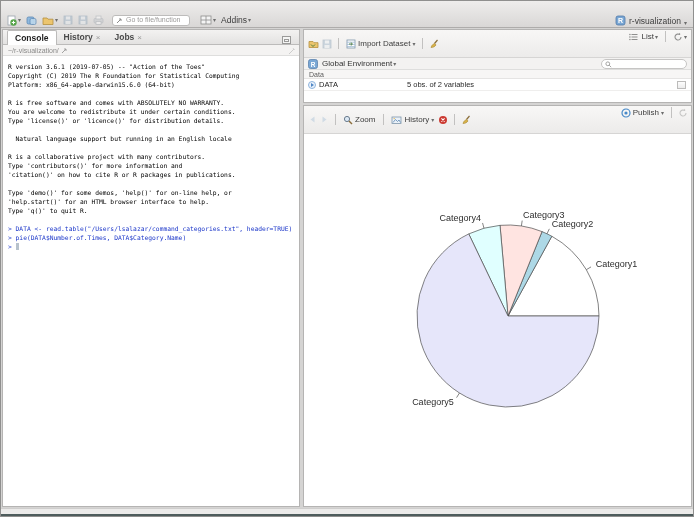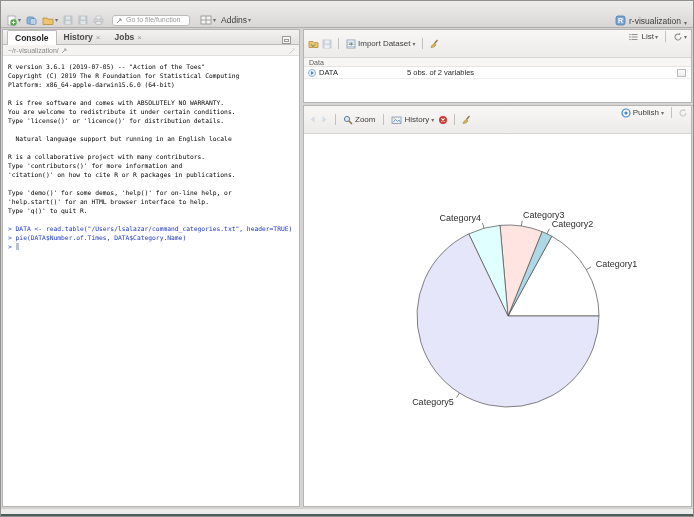--- a/index.html
+++ b/index.html
@@ -280,20 +280,41 @@
             <span class="ic">
               <svg width="10" height="10" viewBox="0 0 10 10">
                   <path d="M8 5 a3 3 0 1 1 -1.2-2.4" stroke="#8f8f8e" stroke-width="1.1" fill="none"></path>
                   <path d="M7 0.8 L7.2 2.9 5.2 2.6 Z" fill="#8f8f8e"></path>
                 </svg>
             </span>
             <span class="caret">▾</span>
           </span>
         </span>
       </div>
+      <div class="env-scope">
+        <span class="ic">
+          <svg width="10" height="10" viewBox="0 0 10 10">
+              <rect x="0.5" y="0.5" width="9" height="9" rx="2" fill="#7aa7d4" stroke="#5079a8" stroke-width="0.7"></rect>
+              <text x="5" y="7.6" text-anchor="middle" font-size="6.4" font-family="Liberation Sans" fill="#fff" font-weight="bold">R</text>
+            </svg>
+        </span>
+        <span class="tbtn">
+          <span>Global Environment</span>
+          <span class="caret">▾</span>
+        </span>
+        <span class="searchbox">
+          <span class="ic">
+            <svg width="7" height="7" viewBox="0 0 7 7">
+                <circle cx="2.8" cy="2.8" r="1.9" fill="none" stroke="#9a9a99" stroke-width="0.9"></circle>
+                <path d="M4.2 4.2 L6.2 6.2" stroke="#9a9a99" stroke-width="0.9"></path>
+              </svg>
+          </span>
+          <input value="" style="">
+        </span>
+      </div>
       <div class="env-header">
         <span>Data</span>
       </div>
       <div class="env-row">
         <span class="expander"></span>
         <span class="obj-name">DATA</span>
         <span class="obj-summary">5 obs. of 2 variables</span>
         <span class="gridico"></span>
       </div>
     </div>

